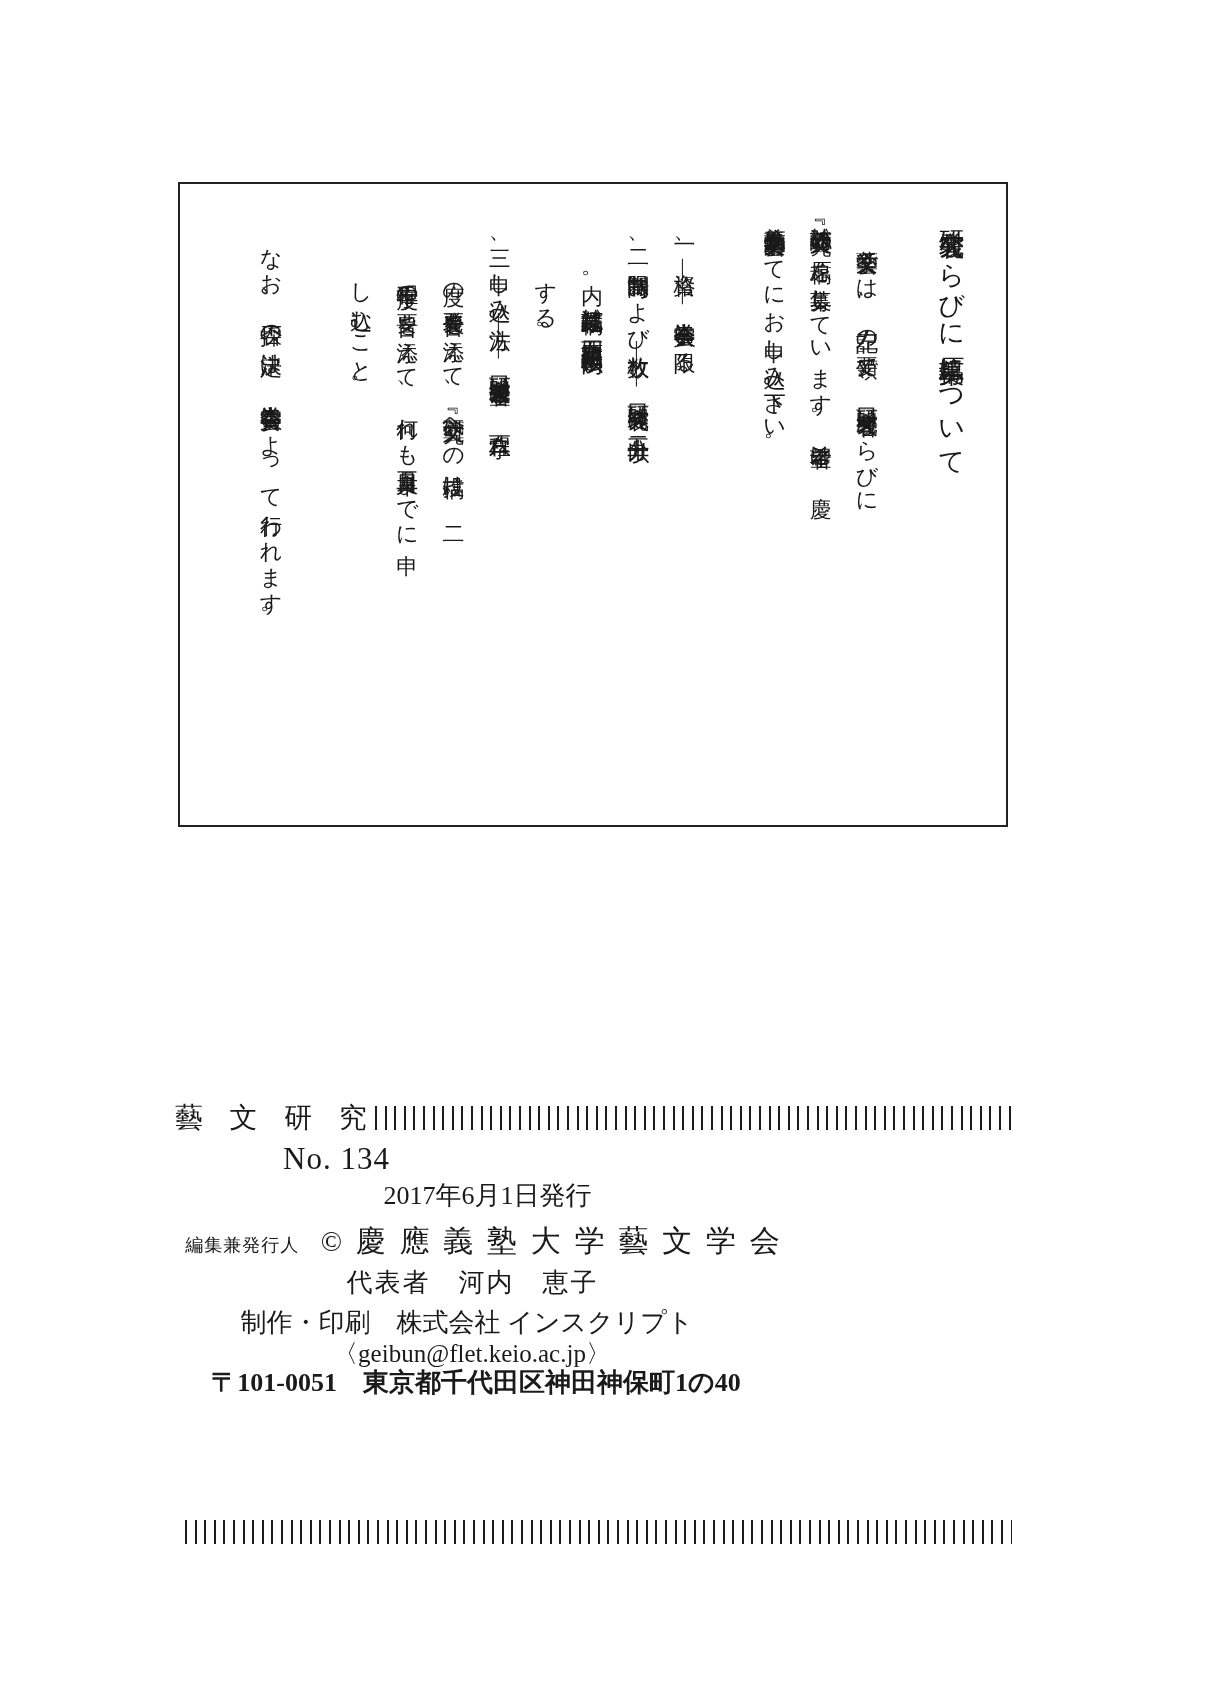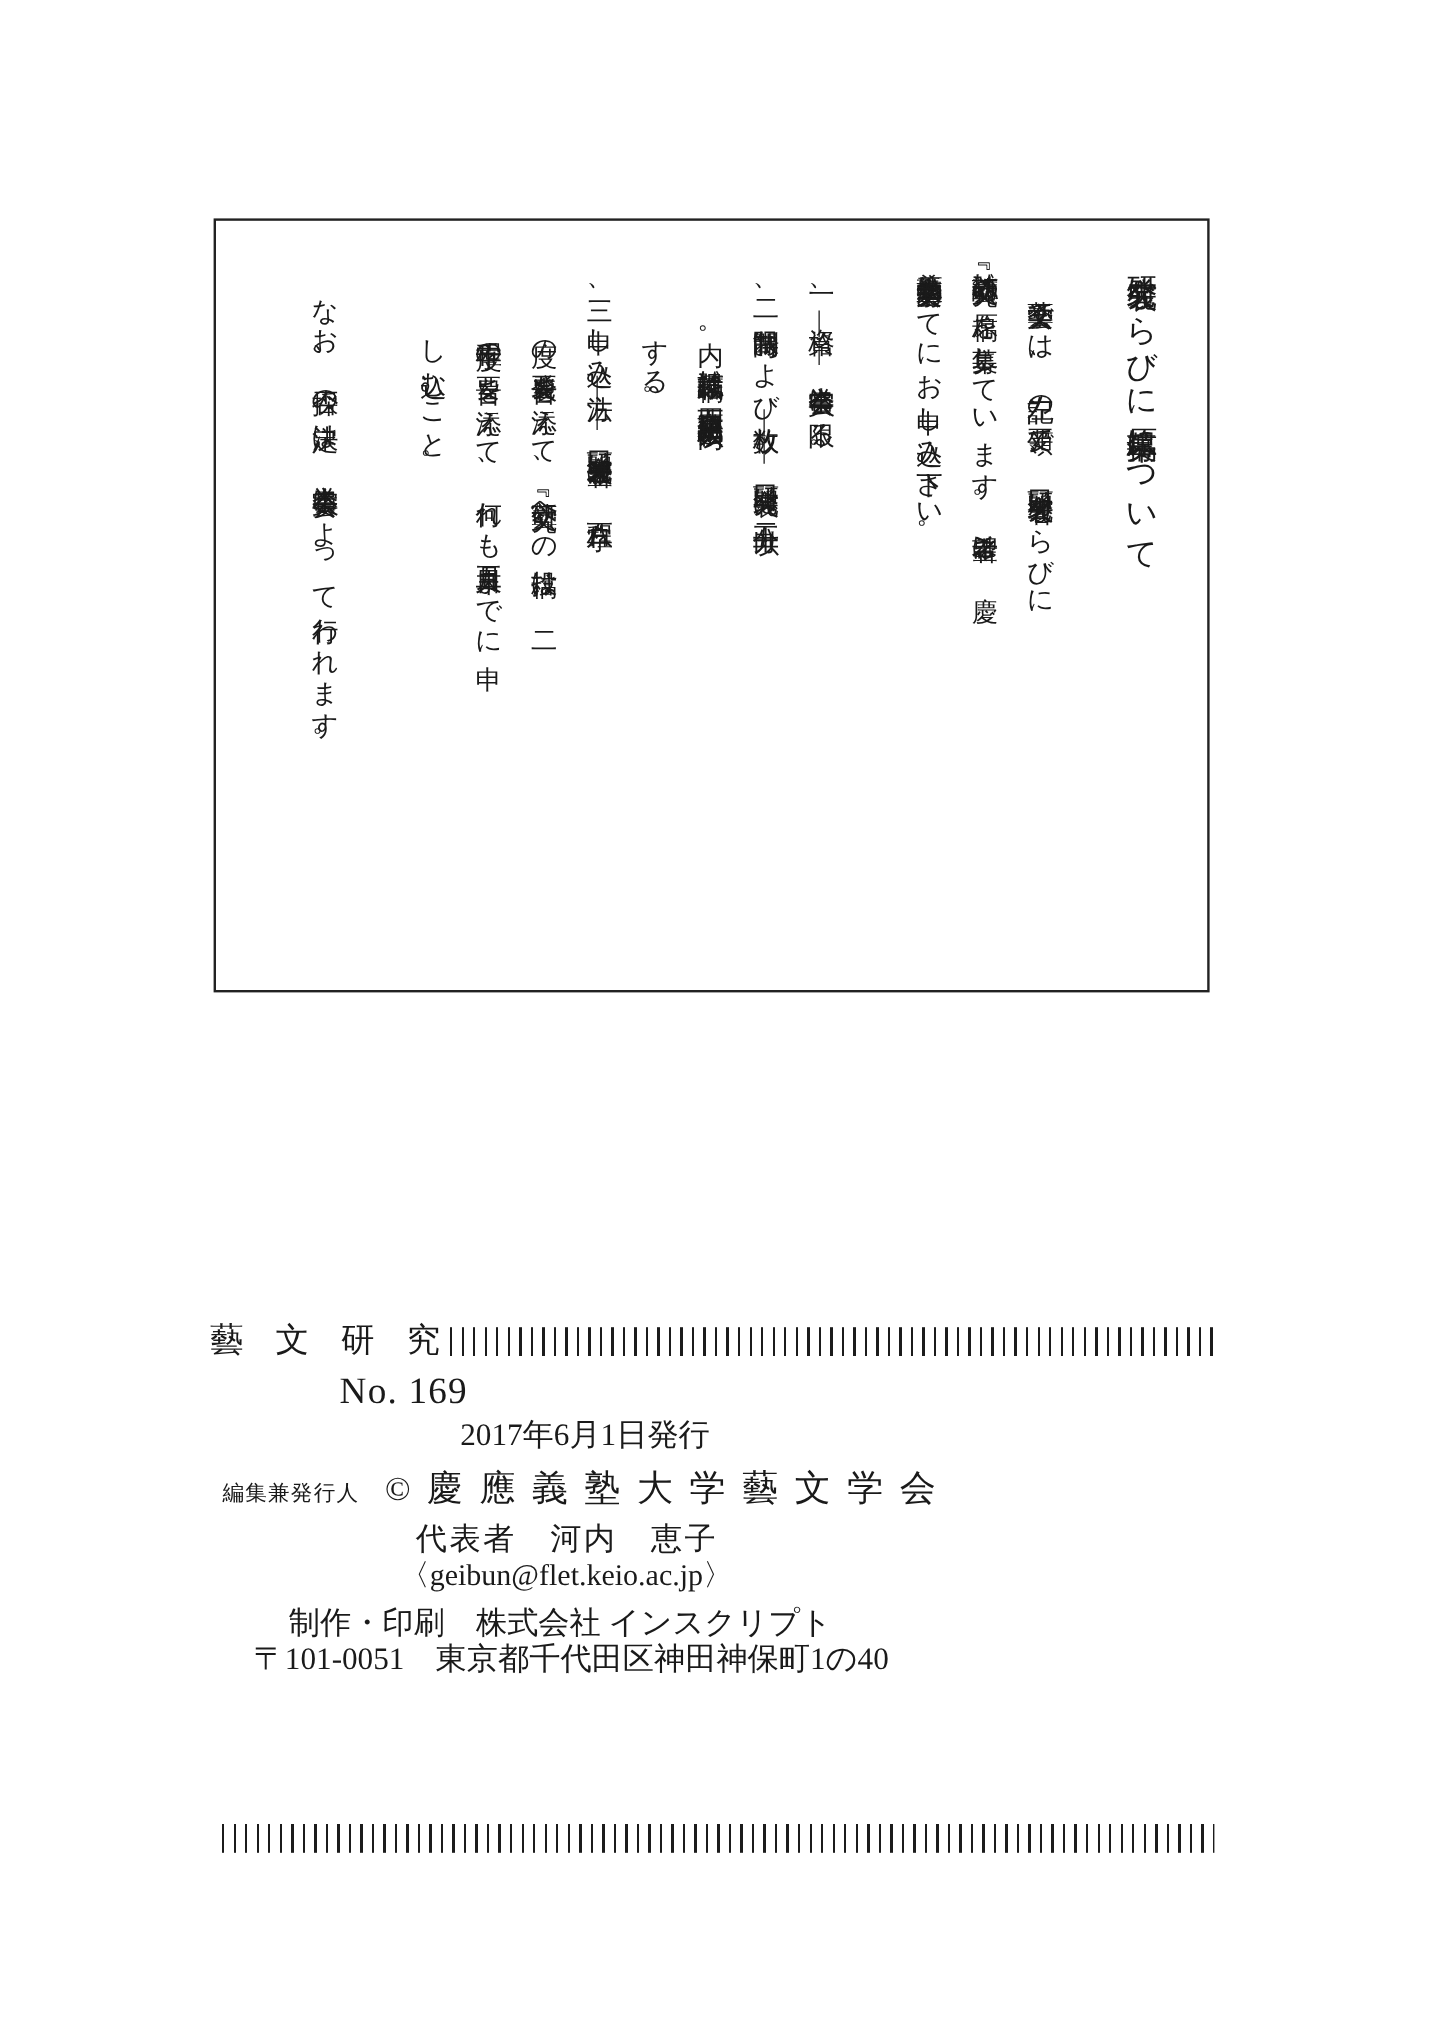--- a/index.html
+++ b/index.html
@@ -88,21 +88,21 @@
   .l-date   { margin-top: 9px; }
   .l-price  { margin-top: 9px; }
   .l-pub    { margin-top: 17px; font-size: 30px; margin-right: 8px; }
   .l-pub .editor-label { font-size: 18px; letter-spacing: 1px; margin-right: 14px; }
   .l-pub .copyright { font-size: 28px; margin-right: 6px; }
   .l-pub .publisher-name { letter-spacing: 0.46em; margin-right: -12px; }
   .l-rep    { margin-top: 14px; margin-right: 30px; letter-spacing: 2px; }
   .l-addr1  { margin-top: 17px; margin-right: 33px; }
   .l-email  { margin-top: 5px;  margin-right: 31px; font-size: 25px; }
   .l-print  { margin-top: 14px; margin-right: 41px; }
-  .l-addr2  { margin-top: 4px;  margin-right: 23px; }
+  .l-addr2  { margin-top: 4px;  margin-right: 23px; font-weight: bold; }
   .l-phone  { margin-top: 7px;  margin-right: 6px; }
 
   .bottom-ruler {
     position: absolute;
     left: 185px;
     top: 1520px;
     width: 827px;
     height: 24px;
     background: repeating-linear-gradient(to right, #1b1b1b 0px, #1b1b1b 2px, transparent 2px, transparent 9.6px);
   }
@@ -125,30 +125,30 @@
     <div class="vcol ind25">度の発表要旨を添えて、『藝文研究』への投稿は、二</div>
     <div class="vcol ind25">千字程度の要旨を添えて、何れも五月末日までに申</div>
     <div class="vcol ind25 gap-after">し込むこと。</div>
     <div class="vcol ind1">なお、採否の決定は、本学会委員会によって行われます。</div>
   </div>
 
   <div class="journal-header">
     <span class="journal-title">藝文研究</span>
     <span class="tick-ruler"></span>
   </div>
-  <div class="issue-no">No. 169</div>
+  <div class="issue-no">No. 134</div>
 
   <div class="colophon">
     <div class="line l-date">2017年6月1日発行</div>
     <div class="line l-pub">
       <span class="editor-label">編集兼発行人</span>
       <span class="copyright">©</span>
       <span class="publisher-name">慶應義塾大学藝文学会</span>
     </div>
     <div class="line l-rep">代表者　河内　恵子</div>
+    <div class="line l-print">制作・印刷　株式会社 インスクリプト</div>
     <div class="line l-email">〈geibun@flet.keio.ac.jp〉</div>
-    <div class="line l-print">制作・印刷　株式会社 インスクリプト</div>
     <div class="line l-addr2">〒101-0051　東京都千代田区神田神保町1の40</div>
   </div>
 
   <div class="bottom-ruler"></div>
 
 </div>
 
 </body></html>

